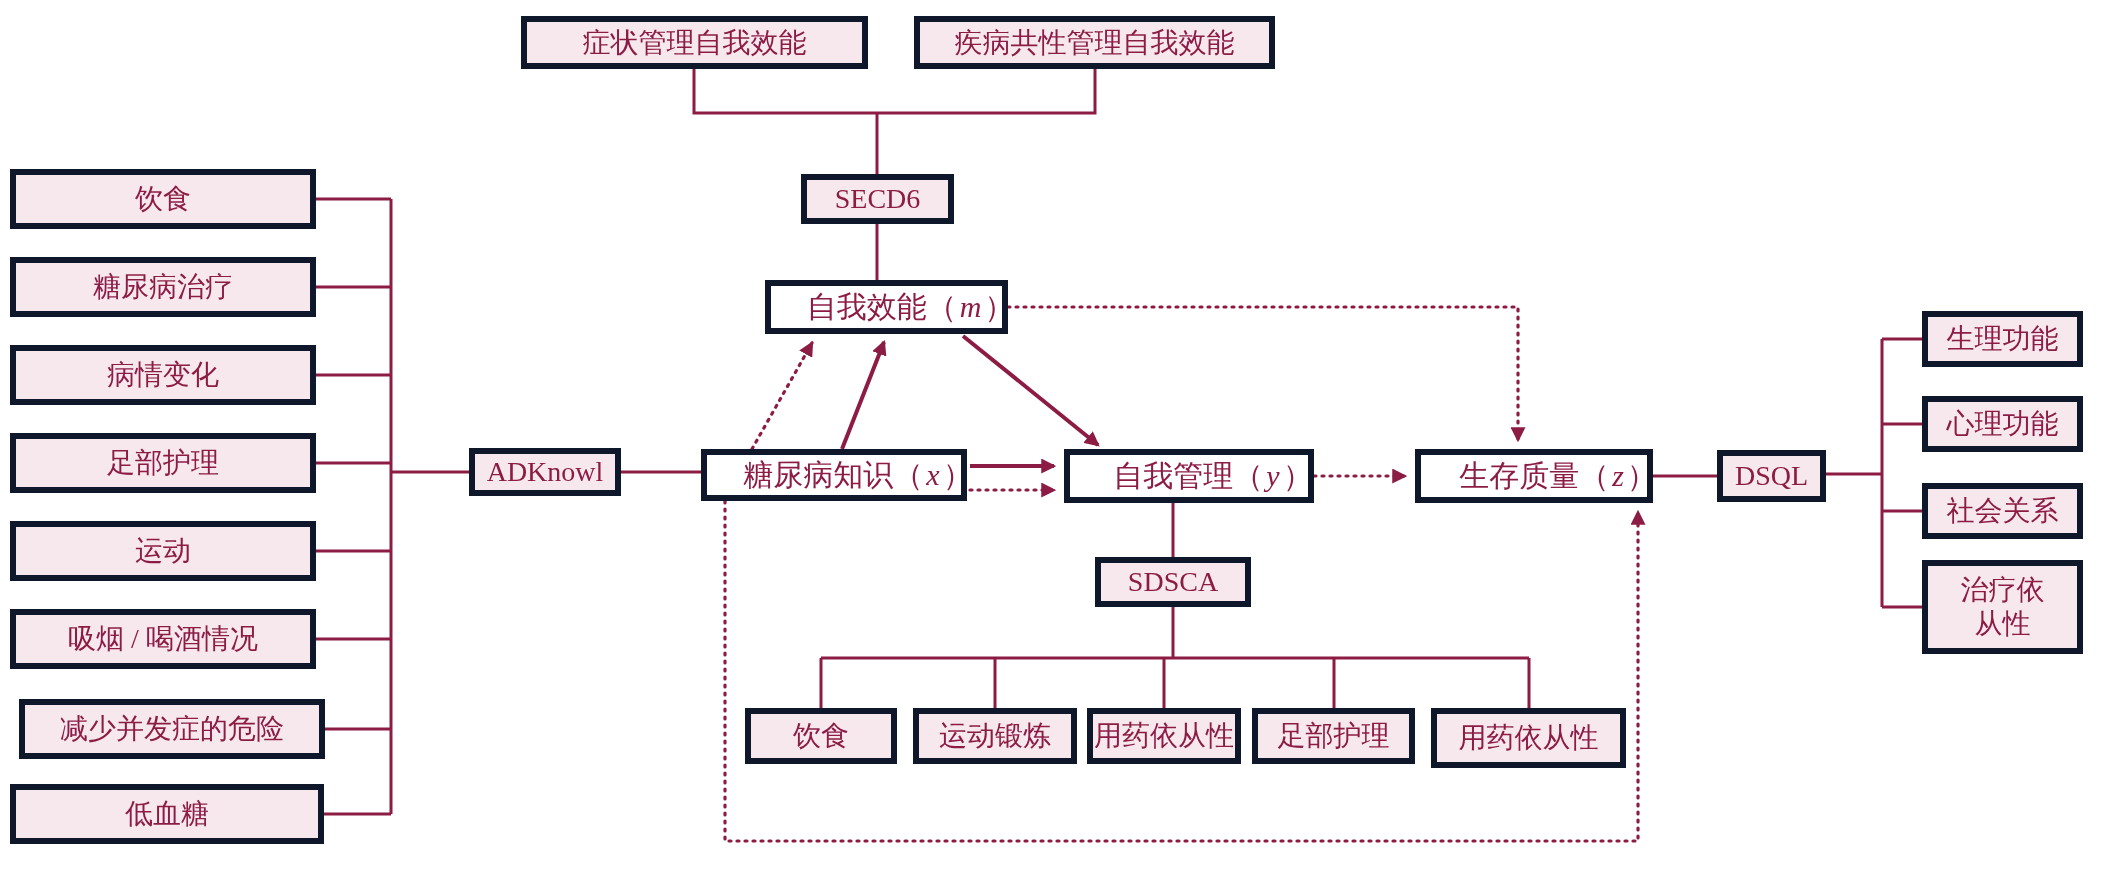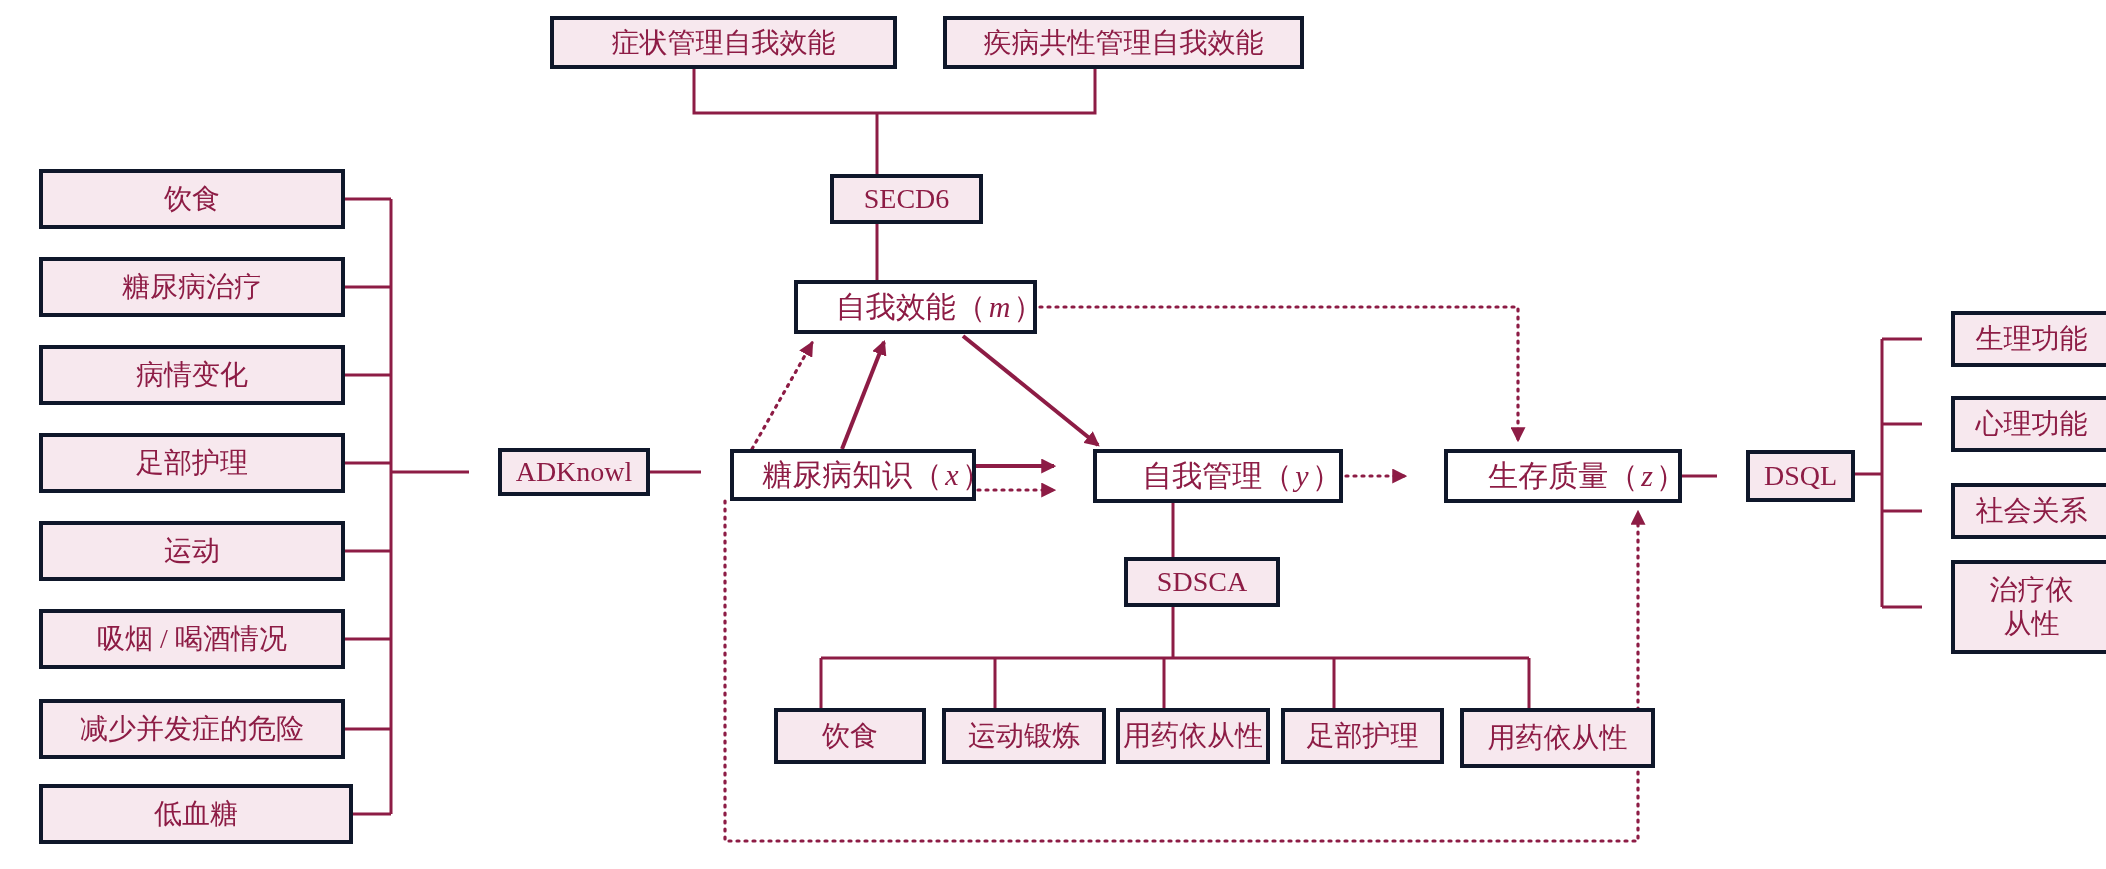--- a/index.html
+++ b/index.html
@@ -8,31 +8,30 @@
     width:2106px;height:869px;
     background:#ffffff;
     font-family:"Liberation Serif","DejaVu Serif",serif;
     color:#8d1c45;
     overflow:hidden;
   }
   svg.wires{position:absolute;left:0;top:0;}
   .box{
     position:absolute;
     box-sizing:border-box;
-    border:4px solid #0f172a;
+    border:6px solid #0f172a;
     background:#f7e8ee;
     color:#8d1c45;
     display:flex;
     align-items:center;
     justify-content:center;
     text-align:center;
     font-size:28px;
     line-height:1.2;
     white-space:nowrap;
-    margin-left:29px;
   }
   .box.white{background:#ffffff;padding-left:48px;}
   .box.node{font-size:30px;}
   .box .var{font-style:italic;padding:0 3px;}
   .box.multiline{white-space:pre-line;}
 </style>
 </head>
 <body>
 
 <div class="canvas">
@@ -78,33 +77,33 @@
   <div class="box" style="left:521px;top:16px;width:347px;height:53px">症状管理自我效能</div>
   <div class="box" style="left:914px;top:16px;width:361px;height:53px">疾病共性管理自我效能</div>
   <div class="box" style="left:801px;top:174px;width:153px;height:50px">SECD6</div>
 
   <div class="box" style="left:10px;top:169px;width:306px;height:60px">饮食</div>
   <div class="box" style="left:10px;top:257px;width:306px;height:60px">糖尿病治疗</div>
   <div class="box" style="left:10px;top:345px;width:306px;height:60px">病情变化</div>
   <div class="box" style="left:10px;top:433px;width:306px;height:60px">足部护理</div>
   <div class="box" style="left:10px;top:609px;width:306px;height:60px">吸烟 / 喝酒情况</div>
   <div class="box" style="left:10px;top:521px;width:306px;height:60px">运动</div>
-  <div class="box" style="left:10px;top:699px;width:306px;height:60px">减少并发症的危险</div>
+  <div class="box" style="left:19px;top:699px;width:306px;height:60px">减少并发症的危险</div>
   <div class="box" style="left:10px;top:784px;width:314px;height:60px">低血糖</div>
 
   <div class="box" style="left:469px;top:448px;width:152px;height:48px">ADKnowl</div>
 
   <div class="box white node" style="left:765px;top:280px;width:243px;height:54px">
     <span>自我效能</span>
       <span>（</span>
       <span class="var">m</span>
       <span>）</span>
   </div>
 
-  <div class="box white node" style="left:701px;top:449px;width:246px;height:52px">
+  <div class="box white node" style="left:701px;top:449px;width:266px;height:52px">
     <span>糖尿病知识</span>
       <span>（</span>
       <span class="var">x</span>
       <span>）</span>
   </div>
 
   <div class="box white node" style="left:1064px;top:449px;width:250px;height:54px">
     <span>自我管理</span>
       <span>（</span>
       <span class="var">y</span>

